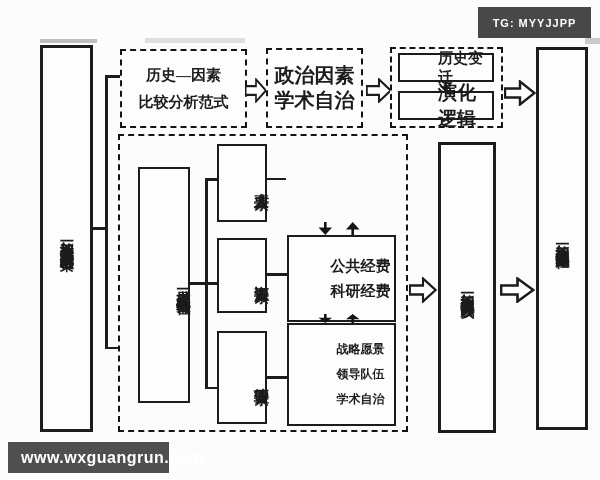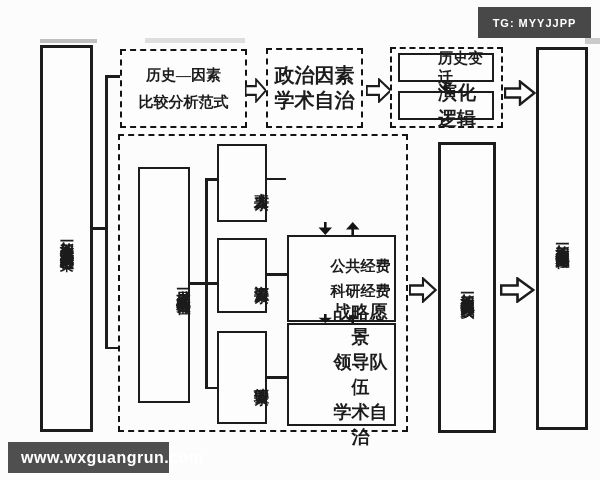--- a/index.html
+++ b/index.html
@@ -131,21 +131,21 @@
   </div>
 
   <svg class="arrow" style="left:315px;top:314px;" width="48" height="9" viewBox="0 0 48 13" preserveAspectRatio="none">
     <rect x="9" y="0" width="2.6" height="6.5" fill="#141414"></rect>
     <polygon points="3.5,5.5 17,5.5 10.3,13" fill="#141414"></polygon>
     <rect x="36.4" y="6.5" width="2.6" height="6.5" fill="#141414"></rect>
     <polygon points="31,7.5 44.5,7.5 37.7,0" fill="#141414"></polygon>
   </svg>
 
   <div class="box solid" style="left:287px;top:323px;width:109px;height:103px;border-width:2px;">
-    <div class="hcenter" style="font-size:18px;line-height:25px;">
+    <div class="hcenter" style="font-size:12px;line-height:25px;">
       <div>战略愿景</div>
       <div>领导队伍</div>
       <div>学术自治</div>
     </div>
   </div>
 
   <svg class="arrow" style="left:409px;top:277px;" width="28" height="26" viewBox="0 0 32 26" preserveAspectRatio="none">
     <polygon points="1,8.5 16,8.5 16,1.5 30.5,13 16,24.5 16,17.5 1,17.5" fill="#ffffff" stroke="#1c1c1c" stroke-width="2.4"></polygon>
   </svg>
 

